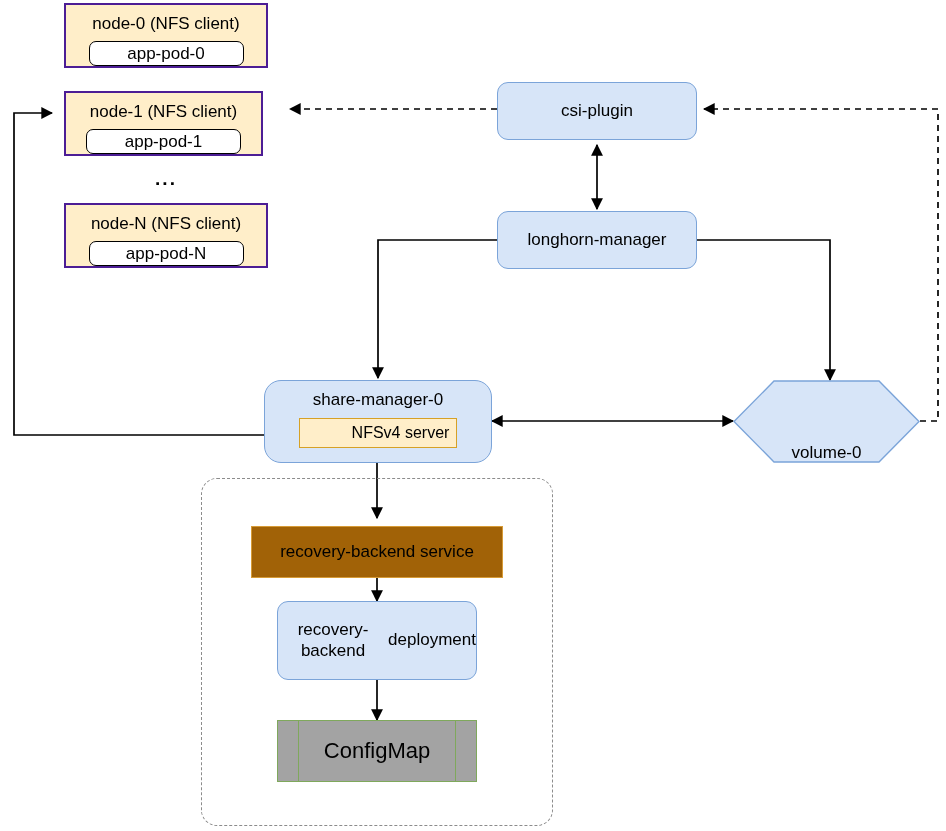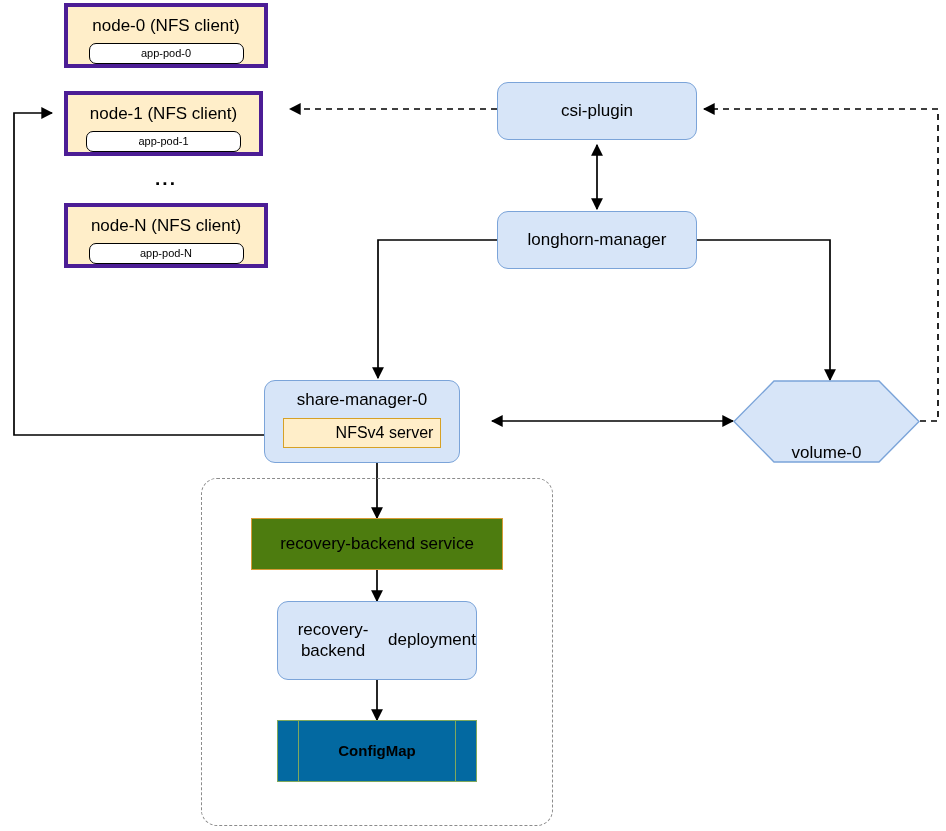--- a/index.html
+++ b/index.html
@@ -34,40 +34,40 @@
     display: flex;
     align-items: center;
     justify-content: center;
     text-align: center;
     line-height: 1.18;
   }
 
   
   .client-node {
     background: #ffeec9;
-    border: 4px solid #4c1d95;
+    border: 2px solid #4c1d95;
     flex-direction: column;
     justify-content: flex-start;
     padding-top: 9px;
     font-size: 17px;
   }
   .client-node .node-title {
     margin-bottom: 7px;
   }
   .app-pod {
     box-sizing: border-box;
     width: 155px;
     height: 25px;
     background: #ffffff;
     border: 1.4px solid #000000;
     border-radius: 7px;
     display: flex;
     align-items: center;
     justify-content: center;
-    font-size: 11px;
+    font-size: 17px;
   }
 
   
   .blue-box {
     background: #d7e5f8;
     border: 1px solid #7ba4d9;
     border-radius: 11px;
     font-size: 17px;
   }
 
@@ -106,31 +106,31 @@
     left: 0;
     top: 0;
   }
   .hexagon .hex-label {
     position: relative;
     z-index: 2;
   }
 
   
   .service-box {
-    background: #4d7c0f;
+    background: #a16207;
     border: 1.6px solid #d79b36;
     font-size: 17px;
+    margin-top: 8px;
   }
 
   
   .configmap {
-    background: #0369a1;
+    background: #a3a3a3;
     border: 1.4px solid #7fa85c;
-    font-size: 15px;
-    font-weight: bold;
+    font-size: 22px;
   }
   .configmap .cm-rule {
     position: absolute;
     top: 0;
     bottom: 0;
     width: 0;
     border-left: 1.4px solid #7fa85c;
   }
   .configmap .cm-label {
     position: relative;
@@ -234,21 +234,21 @@
     <div class="node-title">node-N (NFS client)</div>
     <div class="app-pod">
       <span>app-pod-N</span>
     </div>
   </div>
 
   <div class="node blue-box" style="left:497px; top:211px; width:200px; height:58px;">
     <span>longhorn-manager</span>
   </div>
 
-  <div class="node blue-box share-manager" style="left:264px; top:380px; width:196px; height:83px;">
+  <div class="node blue-box share-manager" style="left:264px; top:380px; width:228px; height:83px;border-radius:17px;">
     <div class="node-title">share-manager-0</div>
     <div class="nfs-server">
       <span>NFSv4 server</span>
     </div>
   </div>
 
   <div class="hexagon" style="left:733px; top:380px; width:187px; height:83px;">
     <svg class="hex-svg" width="187" height="83" viewBox="0 0 187 83" xmlns="http://www.w3.org/2000/svg">
       <polygon points="41,1 146,1 186,41.5 146,82 41,82 1,41.5" fill="#d7e5f8" stroke="#7ba4d9" stroke-width="1.4"></polygon>
     </svg>

